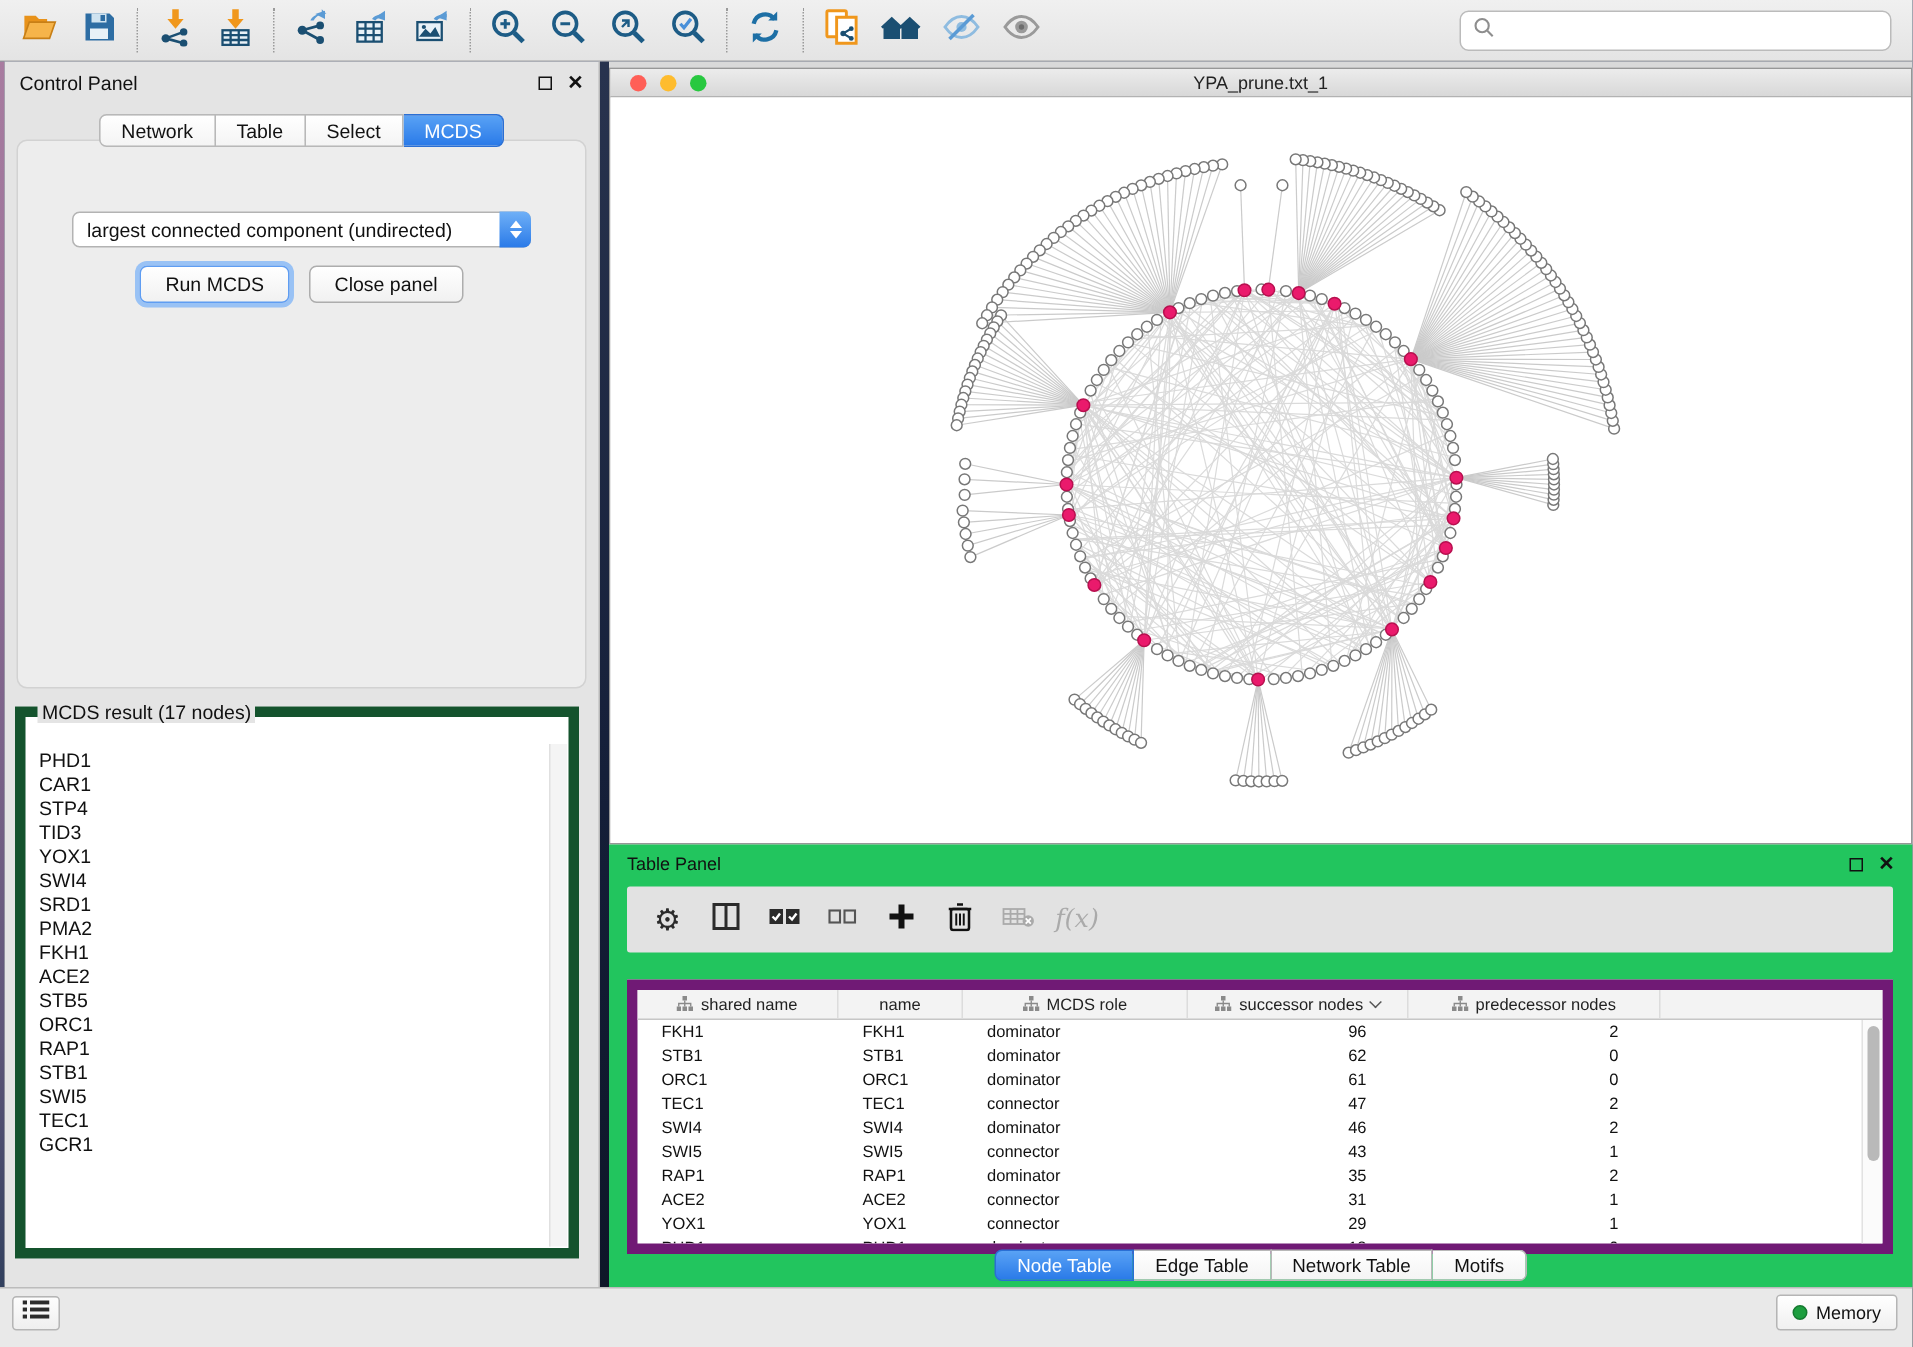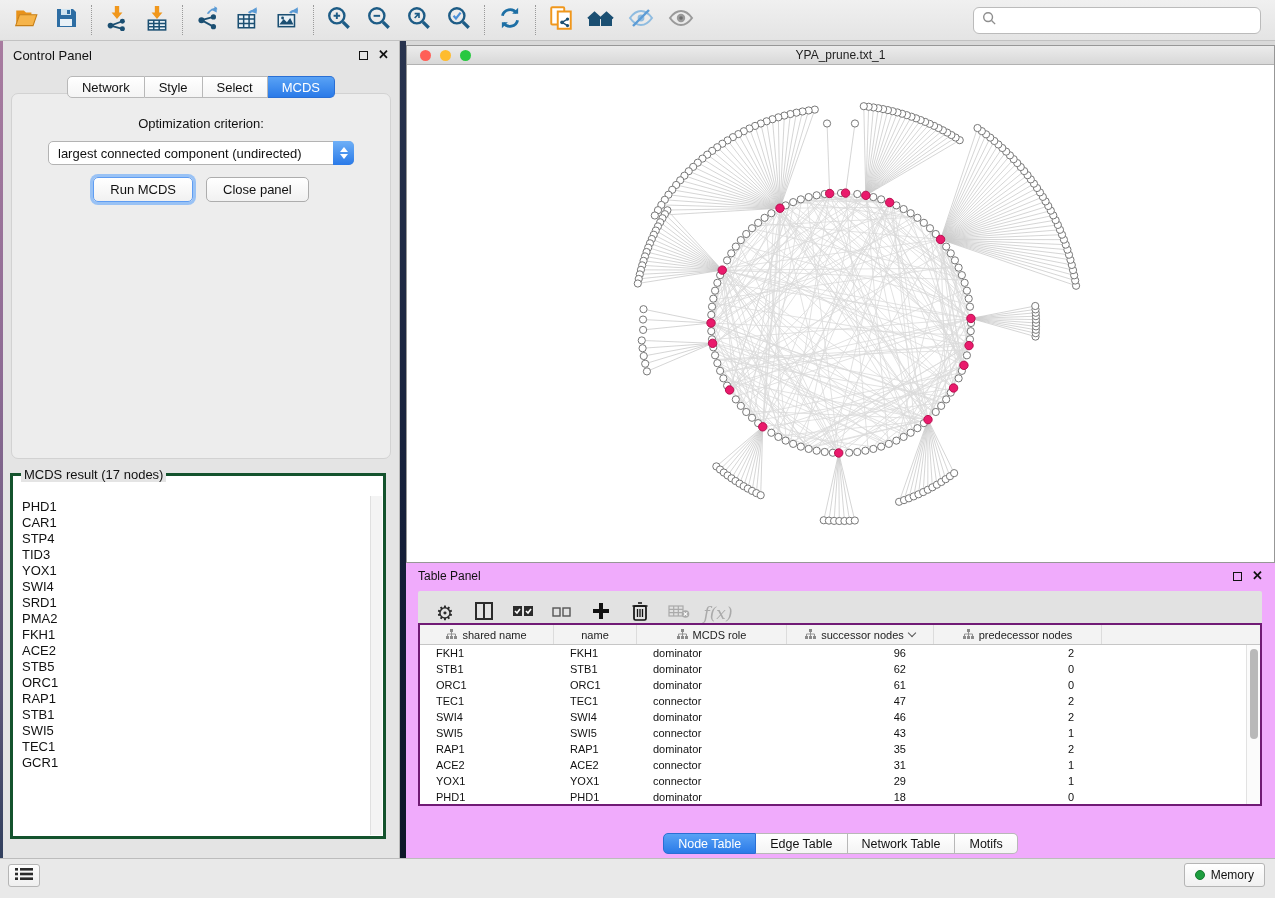--- a/index.html
+++ b/index.html
@@ -48,50 +48,50 @@
   .tri-up { width:0; height:0; border-left:4px solid transparent; border-right:4px solid transparent;
     border-bottom:5px solid #fff; }
   .tri-dn { width:0; height:0; border-left:4px solid transparent; border-right:4px solid transparent;
     border-top:5px solid #fff; }
   .btn-row { position:absolute; left:0; right:0; top:83px; display:flex; justify-content:center; gap:13px; }
   .btn { height:25px; padding:0 16px; background:linear-gradient(#ffffff,#f1f1f1);
     border:1px solid #adadad; border-radius:5px; font-size:13px; color:#111;
     font-family:"Liberation Sans",sans-serif; }
   .btn.focused { box-shadow:0 0 0 3px rgba(96,165,250,.6); border-color:#5f9df2; }
   fieldset.result { position:absolute; left:7px; right:13px; top:426px; height:372px;
-    border:3px solid #14532d; background:#fff; }
+    border:7px solid #14532d; background:#fff; }
   fieldset.result legend { font-size:13px; color:#111; margin-left:8px; padding:0 3px;
     background:#e4e4e4; }
   .result-list { position:absolute; left:1px; right:13px; top:14px; bottom:1px;
     overflow:hidden; padding:3px 0 0 8px; }
   .result-item { font-size:13px; line-height:16px; color:#111; }
   .vtrack { position:absolute; right:1px; top:14px; bottom:1px; width:12px;
     background:#f4f4f4; border-left:1px solid #e0e0e0; }
   
   .rightarea { position:absolute; left:406px; top:41px; width:869px; height:817px; background:#d9d9d9; }
   .netwin { position:absolute; left:0; top:4px; width:869px; height:518px;
     border:1px solid #979797; background:#fff; }
   .net-titlebar { height:19px; background:linear-gradient(#ececec,#d8d8d8);
     border-bottom:1px solid #b2b2b2; position:relative; display:flex; align-items:center;
     justify-content:center; }
   .light { width:11px; height:11px; border-radius:50%; position:absolute; top:4px; }
   .net-title { font-size:12px; color:#222; }
   .netcanvas { position:absolute; left:0; top:19px; right:0; bottom:0; background:#fff; overflow:hidden; }
   
-  .tablepanel { position:absolute; left:0; top:522px; width:869px; height:295px; background:#f0abfc; }
+  .tablepanel { position:absolute; left:0; top:522px; width:869px; height:295px; background:#22c55e; }
   .tp-header { height:26px; display:flex; align-items:center; padding:0 12px; }
   .tp-title { font-size:12px; color:#111; }
   .tp-toolbar { position:absolute; left:12px; right:13px; top:28px; height:44px;
     background:#e2e2e2; border-radius:2px; display:flex; align-items:center; gap:13px;
     padding-left:14px; }
   .tp-ibtn { width:26px; height:26px; display:flex; align-items:center; justify-content:center; }
   .gear-glyph { font-size:20px; color:#2b2b2b; }
   .fx-glyph { font-family:"DejaVu Serif",serif; font-style:italic; font-size:17px; color:#aaa; }
-  .tp-table { position:absolute; left:12px; right:13px; top:60px; height:183px;
-    background:#fff; border:2px solid #701a75; overflow:hidden; }
+  .tp-table { position:absolute; left:12px; right:13px; top:90px; height:183px;
+    background:#fff; border:7px solid #701a75; overflow:hidden; }
   .thead { display:flex; height:20px; background:#f3f3f3; border-bottom:1px solid #c6c6c6; }
   .th { display:flex; align-items:center; justify-content:center; gap:5px; font-size:11px;
     color:#222; border-right:1px solid #dcdcdc; overflow:hidden; }
   .chev { width:6px; height:6px; border-right:1.5px solid #555; border-bottom:1.5px solid #555;
     transform:rotate(45deg); margin-top:-3px; }
   .tbody { position:absolute; left:0; right:14px; top:20px; bottom:0; overflow:hidden; }
   .tr { display:flex; height:16px; }
   .td { font-size:11px; color:#111; line-height:16px; white-space:nowrap; overflow:hidden; }
   .td.num { text-align:right; }
   .tscroll { position:absolute; right:0; top:20px; bottom:0; width:14px; background:#fbfbfb;
@@ -264,26 +264,25 @@
 <div class="cpanel">
   <div class="cp-header">
     <span class="cp-title">Control Panel</span>
     <span class="win-ctrls">
       <span class="float-box"></span>
       <span class="close-x">✕</span>
     </span>
   </div>
   <div class="cp-tabs" id="cp-tabs">
       <div class="seg">Network</div>
-      <div class="seg">Style</div>
+      <div class="seg">Table</div>
       <div class="seg">Select</div>
       <div class="seg sel">MCDS</div>
     </div>
   <div class="cp-inner">
-    <div class="crit-label">Optimization criterion:</div>
     <div class="dropdown">
       <span>largest connected component (undirected)</span>
       <span class="dd-stepper">
           <span class="tri-up"></span>
           <span class="tri-dn"></span>
         </span>
     </div>
     <div class="btn-row">
       <button class="btn focused">Run MCDS</button>
       <button class="btn">Close panel</button>

